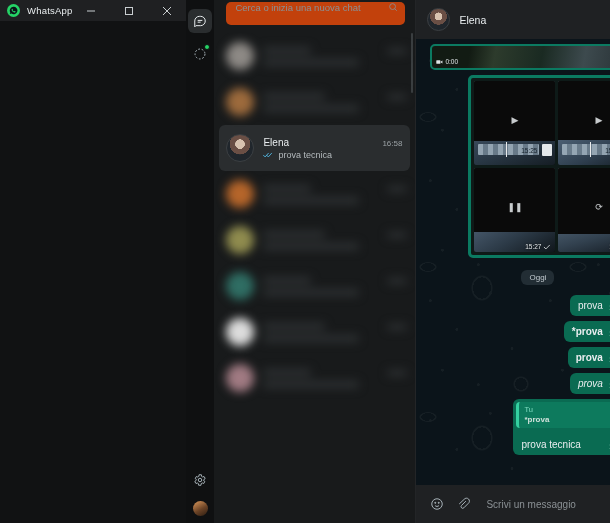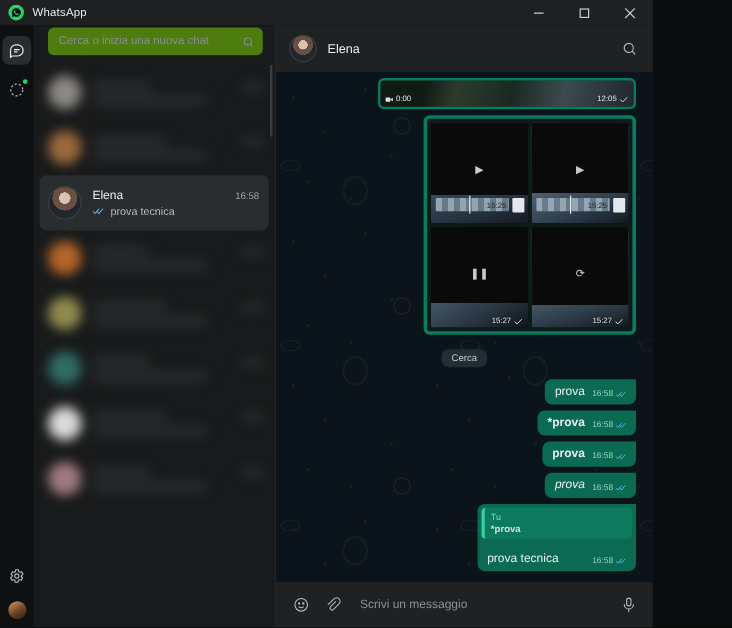--- a/index.html
+++ b/index.html
@@ -1,21 +1,21 @@
 <!DOCTYPE html>
 <html><head>
 <meta charset="utf-8">
 <style>
   * { margin:0; padding:0; box-sizing:border-box; }
   html, body {
     width:610px; height:523px;
     font-family:"Liberation Sans", sans-serif;
     background:#0b0c0d; overflow:hidden;
   }
-  #app { position:relative; width:544px; height:523px; background:#111213; display:flex; flex-direction:column; }
+  #app { position:relative; width:544px; height:523px; background:#111213; display:flex; flex-direction:row; }
 
   
   .titlebar {
     height:21px; background:#1f2022; display:flex; align-items:center;
     flex:0 0 21px; position:relative;
   }
   .tb-logo { width:13px; height:13px; border-radius:50%; background:#25d366; margin-left:7px;
              display:flex; align-items:center; justify-content:center; }
   .tb-logo svg { width:9px; height:9px; }
   .tb-title { color:#e9edef; font-size:9.5px; margin-left:7px; letter-spacing:.2px; }
@@ -43,21 +43,21 @@
   
   .listpane { width:202px; flex:0 0 202px; background:#181a1b; display:flex; flex-direction:column;
               border-right:1px solid #232527; position:relative; }
   .list-head { display:flex; align-items:center; padding:10px 10px 6px 12px; }
   .list-title { color:#e9edef; font-size:17px; font-weight:bold; letter-spacing:.2px; }
   .list-head-actions { margin-left:auto; display:flex; align-items:center; gap:11px; color:#aebac1; }
   .list-head-actions svg { width:13px; height:13px; display:block; }
   .dots { font-size:13px; line-height:8px; letter-spacing:1px; }
 
   .search-wrap { padding:2px 10px 8px 12px; }
-  .searchbox { height:23px; background:#4d7c0f; border-radius:5px; display:flex; align-items:center;
+  .searchbox { height:23px; background:#c2410c; border-radius:5px; display:flex; align-items:flex-start;
                padding:0 7px 0 9px; }
   .searchbox input { flex:1 1 auto; background:transparent; border:0; outline:none;
                      color:#e9edef; font-size:9.5px; font-family:inherit; }
   .searchbox input::placeholder { color:#8a9094; }
   .searchbox svg { width:10px; height:10px; color:#8a9094; flex:0 0 10px; }
 
   .archived { display:flex; align-items:center; padding:6px 12px 6px 16px; gap:12px; height:28px; }
   .archived svg { width:12px; height:12px; color:#aebac1; }
   .archived-label { color:#e9edef; font-size:9.5px; font-weight:bold; }
   .archived-count { margin-left:auto; color:#25d366; font-size:9px; }
@@ -430,21 +430,21 @@
               <div class="tile-center">⟳</div>
               <div class="tile-meta">
                 <span>15:27</span>
                 <svg viewBox="0 0 14 12" fill="none" stroke="currentColor" stroke-width="1.6" stroke-linecap="round">
                     <path d="M1.5 6.5l3.2 3.4L12 2.5"></path>
                   </svg>
               </div>
             </div>
           </div>
 
-          <div class="day-divider">Cerca</div>
+          <div class="day-divider">Oggi</div>
 
           <div class="bubble">
             <span class="bubble-text">prova</span>
             <span class="bubble-meta">
               <span>16:58</span>
               <span class="ticks">
                 <svg viewBox="0 0 22 12" fill="none" stroke="#53bdeb" stroke-width="1.8" stroke-linecap="round">
                     <path d="M1 6.5l3.2 3.4L10.8 2.5"></path>
                     <path d="M7.4 6.5l3.2 3.4L17.2 2.5"></path>
                   </svg>

